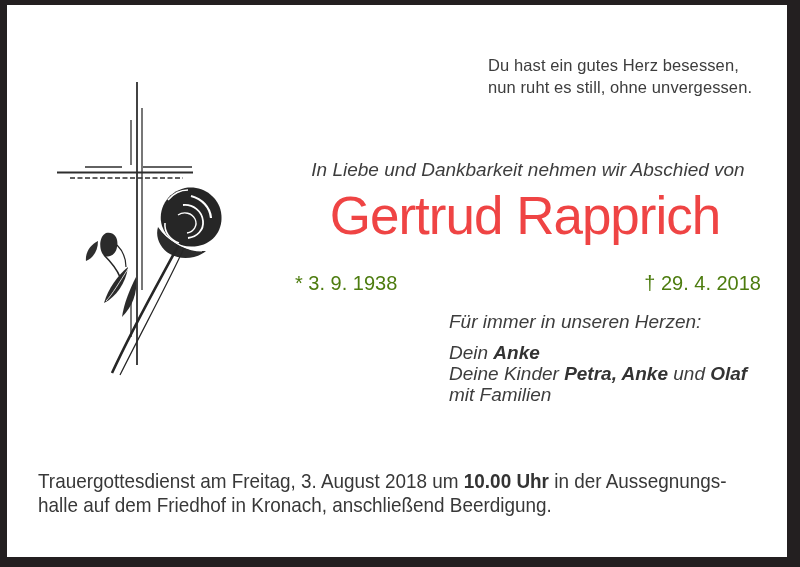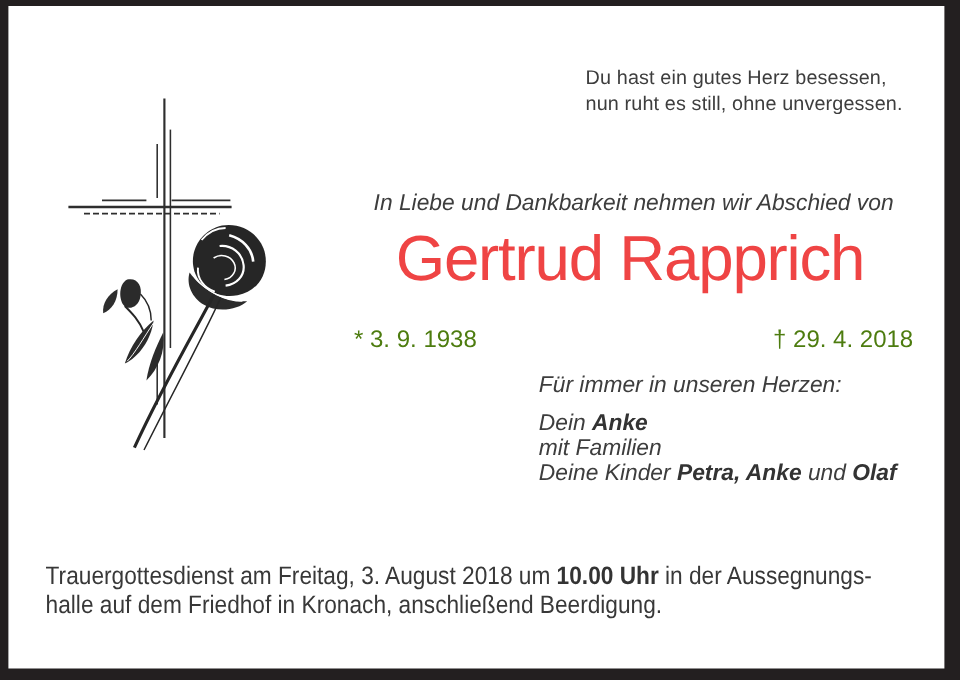--- a/index.html
+++ b/index.html
@@ -102,22 +102,22 @@
   <div class="name">Gertrud Rapprich</div>
 
   <div class="dates">
     <span>* 3. 9. 1938</span>
     <span>† 29. 4. 2018</span>
   </div>
 
   <div class="remembrance">
     <div class="heading">Für immer in unseren Herzen:</div>
     <div><span>Dein </span><b>Anke</b></div>
+    <div><span>Deine Kinder </span><b>Petra, Anke</b><span> und </span><b>Olaf</b></div>
     <div>mit Familien</div>
-    <div><span>Deine Kinder </span><b>Petra, Anke</b><span> und </span><b>Olaf</b></div>
   </div>
 
 
   <div class="service">
     <div><span>Trauergottesdienst am Freitag, 3. August 2018 um </span><b>10.00 Uhr</b><span> in der Aussegnungs-</span></div>
     <div>halle auf dem Friedhof in Kronach, anschließend Beerdigung.</div>
   </div>
 </div>
 
 </body></html>

